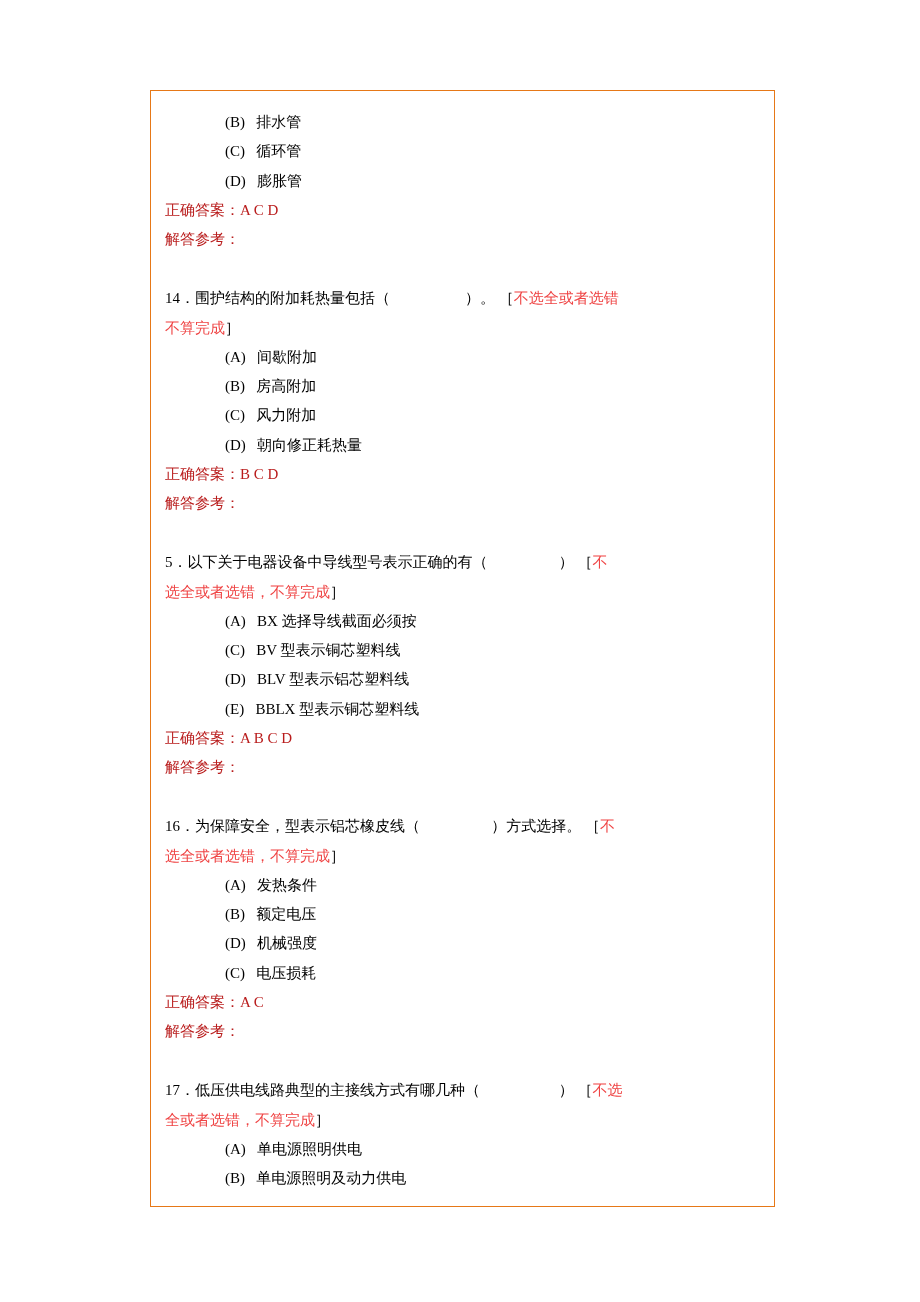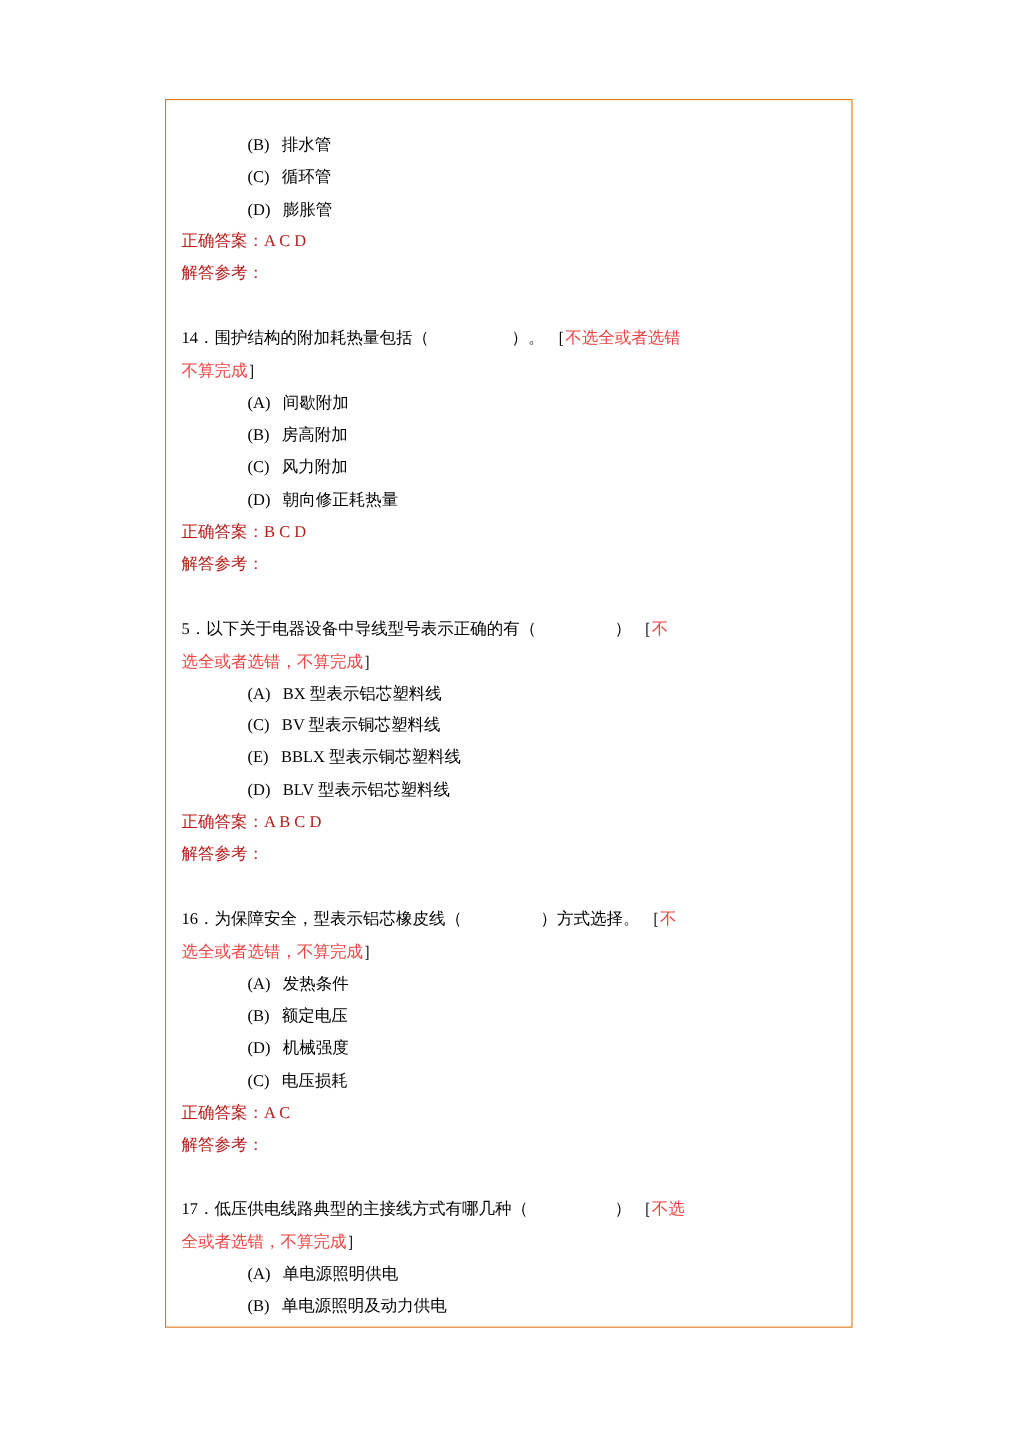--- a/index.html
+++ b/index.html
@@ -26,21 +26,21 @@
     bottom: 95px;
     border: 1.5px solid #e67817;
     box-sizing: border-box;
   }
   .content {
     position: absolute;
     top: 90px;
     left: 150px;
     right: 145px;
     bottom: 95px;
-    padding: 28px 10px 10px 15px;
+    padding: 18px 10px 10px 15px;
     box-sizing: border-box;
     overflow: hidden;
   }
   .row {
     white-space: pre;
   }
   .option {
     padding-left: 60px;
   }
   .green { color: #b91c1c; }
@@ -68,24 +68,24 @@
     <div class="row option">(B)   房高附加</div>
     <div class="row option">(C)   风力附加</div>
     <div class="row option">(D)   朝向修正耗热量</div>
     <div class="row"><span class="green">正确答案：</span><span class="green">B C D</span></div>
     <div class="row green">解答参考：</div>
 
     <div class="gap"></div>
 
     <div class="row"><span>5．</span><span>以下关于电器设备中导线型号表示正确的有（                   ） ［</span><span class="red">不</span></div>
     <div class="row"><span class="red">选全或者选错，不算完成</span><span>］</span></div>
-    <div class="row option">(A)   BX 型表示铝芯塑料线</div>
+    <div class="row option">(A)   BX 选择导线截面必须按</div>
     <div class="row option">(C)   BV 型表示铜芯塑料线</div>
+    <div class="row option">(D)   BLV 型表示铝芯塑料线</div>
     <div class="row option">(E)   BBLX 型表示铜芯塑料线</div>
-    <div class="row option">(D)   BLV 型表示铝芯塑料线</div>
     <div class="row"><span class="green">正确答案：</span><span class="green">A B C D</span></div>
     <div class="row green">解答参考：</div>
 
     <div class="gap"></div>
 
     <div class="row"><span>16．</span><span>为保障安全，型表示铝芯橡皮线（                   ）方式选择。 ［</span><span class="red">不</span></div>
     <div class="row"><span class="red">选全或者选错，不算完成</span><span>］</span></div>
     <div class="row option">(A)   发热条件</div>
     <div class="row option">(B)   额定电压</div>
     <div class="row option">(D)   机械强度</div>

